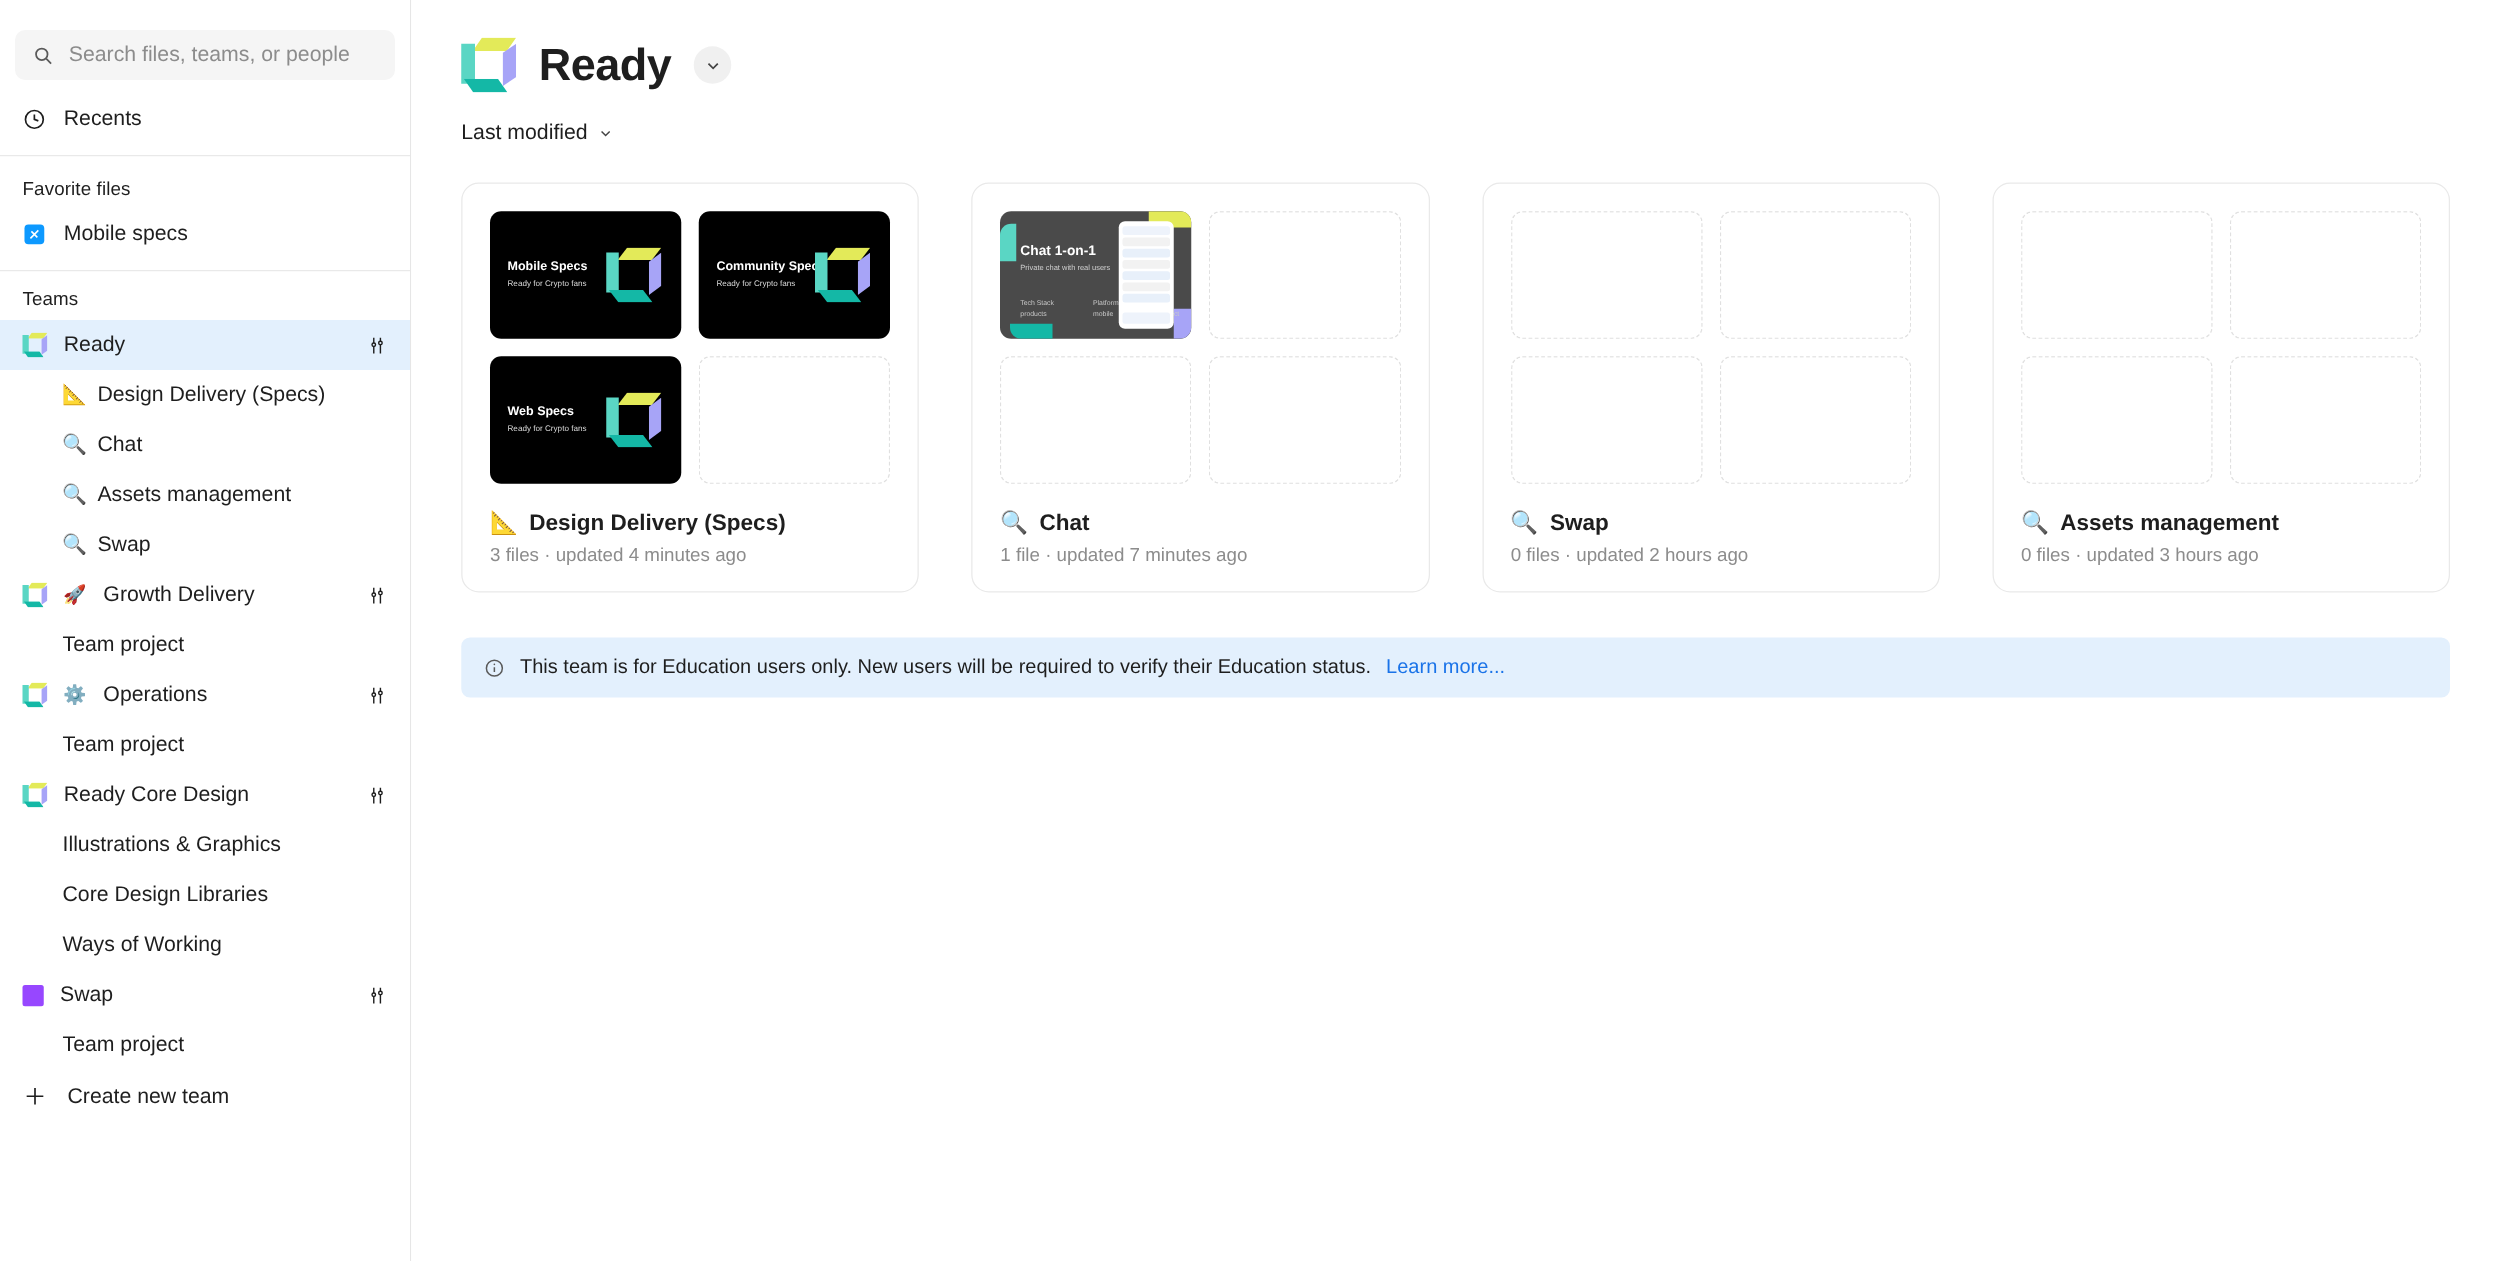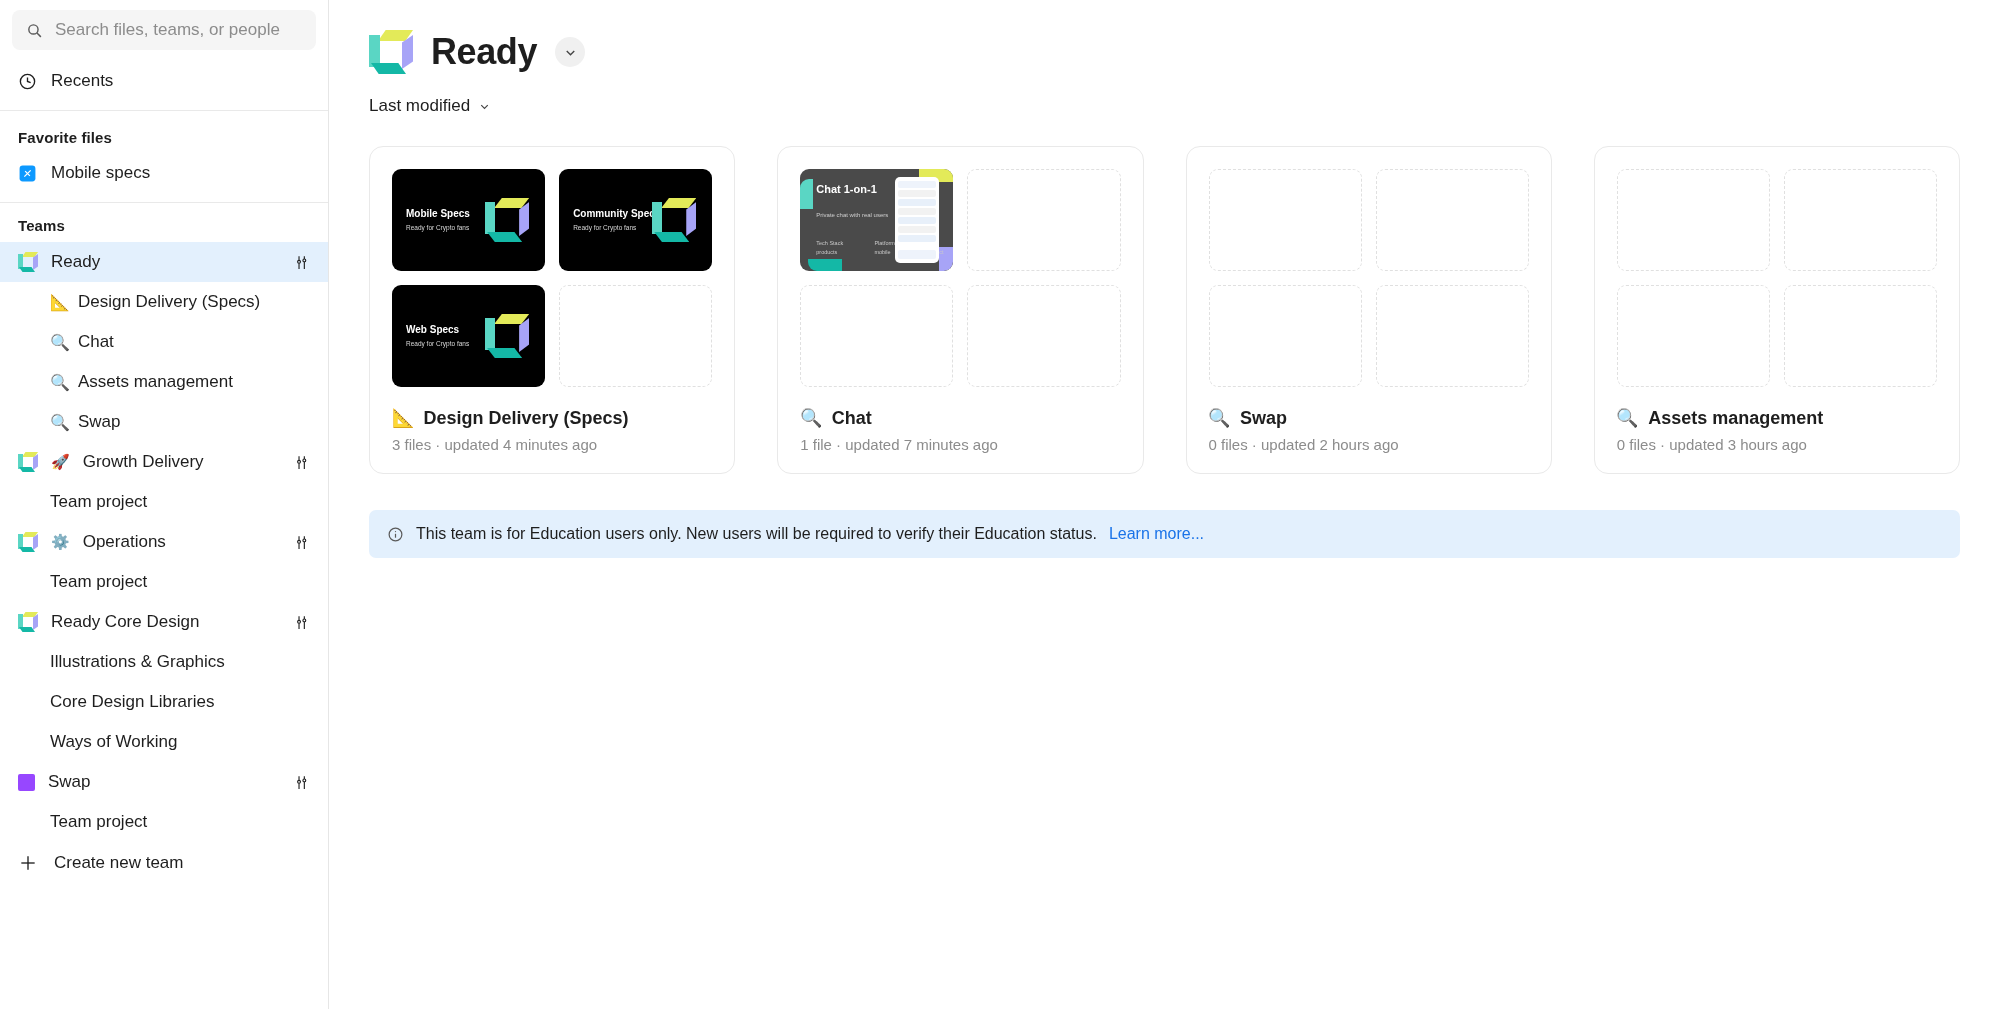--- a/index.html
+++ b/index.html
@@ -12,37 +12,37 @@
   .app { display: flex; width: 2000px; height: 1009px; }
 
   
   .sidebar {
     width: 329px; height: 1009px; flex: 0 0 329px;
     border-right: 1px solid #e6e6e6;
     background: #ffffff;
     display: flex; flex-direction: column;
     overflow: hidden;
   }
-  .search-wrap { padding: 10px 12px 8px 12px; }
+  .search-wrap { padding: 10px 12px 8px 12px; margin-top: 14px; }
   .search-box {
     display: flex; align-items: center; gap: 12px;
     height: 40px; border-radius: 8px; background: #f5f5f5;
     padding: 0 14px;
   }
   .search-box .ph { font-size: 17px; color: #8c8c8c; }
   .sec { border-bottom: 1px solid #e9e9e9; padding: 4px 0 10px 0; }
   .nav-row {
     display: flex; align-items: center; gap: 14px;
     height: 38px; padding: 0 14px 0 18px; cursor: pointer;
     font-size: 17px; color: #1e1e1e;
   }
   .nav-row .lbl { white-space: nowrap; overflow: hidden; text-overflow: ellipsis; }
   .nav-row.bold .lbl { font-weight: bold; }
   .sec-title {
-    font-size: 15px; font-weight: bold; color: #1e1e1e;
+    font-size: 15px; font-weight: normal; color: #1e1e1e;
     padding: 14px 18px 8px 18px; letter-spacing: .1px;
   }
   .teams-list { flex: 1 1 auto; overflow: hidden; }
   .team-row {
     display: flex; align-items: center; gap: 13px;
     height: 40px; padding: 0 18px 0 18px; cursor: pointer; font-size: 17px;
   }
   .team-row.active { background: #e3f0fd; }
   .team-row .tname { flex: 1 1 auto; white-space: nowrap; overflow: hidden; text-overflow: ellipsis; }
   .team-row .emo { font-size: 15px; }
@@ -132,21 +132,21 @@
     width: 100%; height: 102px; border-radius: 9px; background: #4a4a4a;
     position: relative; overflow: hidden; display: block;
   }
   .tc-yellow { position: absolute; right: 0; top: 0; width: 34px; height: 13px; background: #e3ea59; }
   .tc-teal   { position: absolute; left: 0; top: 10px; width: 13px; height: 30px; background: #5ad6c4;
                border-top-left-radius: 9px; }
   .tc-teal2  { position: absolute; left: 8px; bottom: 0; width: 34px; height: 12px; background: #14b8a6;
                border-bottom-left-radius: 9px; }
   .tc-purple { position: absolute; right: 0; bottom: 0; width: 14px; height: 24px; background: #a7a4f7;
                border-bottom-right-radius: 9px; }
-  .tc-title { position: absolute; left: 16px; top: 14px; color: #fff; font-size: 11px; font-weight: bold; }
+  .tc-title { position: absolute; left: 16px; top: 26px; color: #fff; font-size: 11px; font-weight: bold; }
   .tc-sub   { position: absolute; left: 16px; top: 42px; color: #cfcfcf; font-size: 6px; line-height: 1.5; }
   .tc-cols  { position: absolute; left: 16px; bottom: 14px; display: flex; gap: 16px; }
   .tc-col   { color: #c9c9c9; font-size: 5.5px; line-height: 1.6; }
   .phone {
     position: absolute; right: 14px; top: 8px; width: 44px; height: 86px;
     background: #fff; border-radius: 5px; padding: 4px 3px;
     display: flex; flex-direction: column; gap: 2px; overflow: hidden;
   }
   .ph-head { height: 7px; background: #eef3fb; border-radius: 2px; }
   .ph-row { height: 7px; background: #f2f2f2; border-radius: 2px; }

